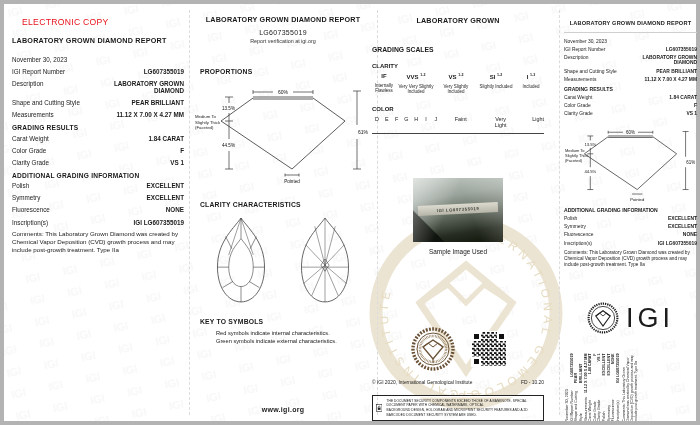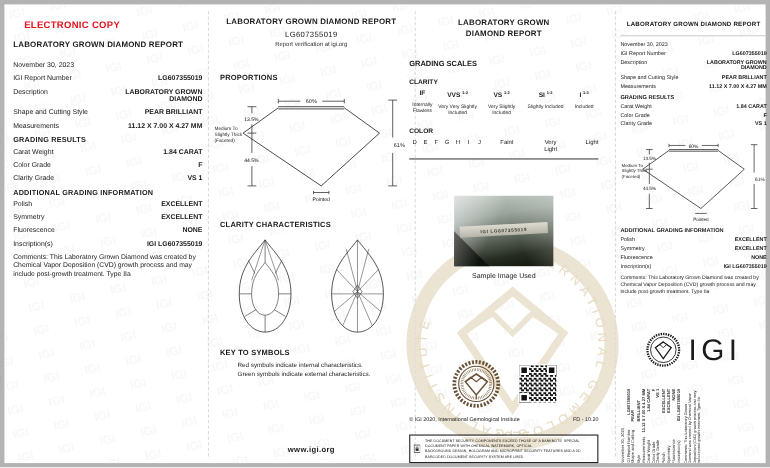--- a/index.html
+++ b/index.html
@@ -12,21 +12,21 @@
   .vsep{position:absolute;top:6px;bottom:6px;width:0;border-left:1px dashed #dcdcdc;}
   .panel{position:absolute;top:6px;height:411px;}
   #p1{left:8px;width:172px;}
   #p2{left:190px;width:178px;}
   #p3{left:366px;width:176px;}
   #p4{left:560px;width:133px;}
 
   
   .logo-row{display:flex;gap:8px;align-items:center;margin-top:2px;}
   .orgname{font-weight:bold;font-size:7.6px;line-height:1.3;letter-spacing:.4px;}
-  .ecopy{color:#e8111c;font-weight:bold;font-size:8.6px;letter-spacing:.3px;margin:7px 0 0 10px;}
+  .ecopy{color:#e8111c;font-weight:normal;font-size:8.6px;letter-spacing:.3px;margin:7px 0 0 10px;}
   .p1title{font-weight:bold;font-size:7.2px;letter-spacing:.2px;margin-top:9px;}
   .rows{margin-top:8px;}
   .row{display:flex;justify-content:space-between;align-items:flex-start;padding:2.6px 0;}
   .lbl{font-size:6.3px;color:#222;}
   .val{font-size:6.3px;font-weight:bold;text-align:right;max-width:95px;}
   .sec{font-weight:bold;font-size:6.6px;padding:3px 0 1px 0;letter-spacing:.2px;}
   .comments{font-size:6.2px;line-height:1.3;margin-top:2px;}
 
   
   .c{text-align:center;}
@@ -251,21 +251,20 @@
       <div>Red symbols indicate internal characteristics.</div>
       <div>Green symbols indicate external characteristics.</div>
     </div>
 
     <div class="site">www.igi.org</div>
   </div>
 
   <div class="panel c" id="p3">
     <div class="p3title">
       <div>LABORATORY GROWN</div>
-      <div>DIAMOND REPORT</div>
     </div>
     <div class="gs-head" style="text-align:left">GRADING SCALES</div>
     <div class="cl-head" style="text-align:left">CLARITY</div>
     <div class="clgrid">
       <div class="clcol" style="flex:0 0 24px">
         <div class="g"><span>IF</span></div>
         <div class="d">Internally Flawless</div>
       </div>
       <div class="clcol">
         <div class="g"><span>VVS</span> <span class="sup">1-2</span></div>

